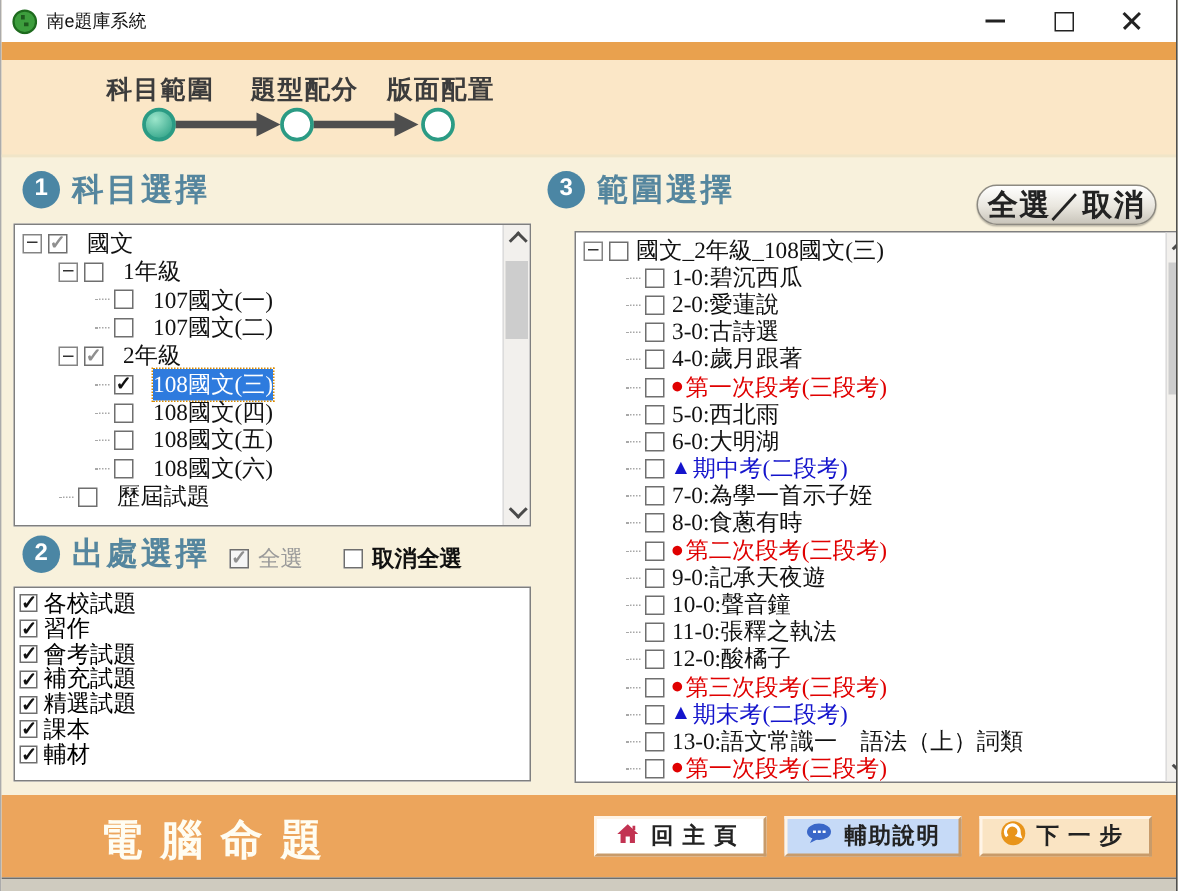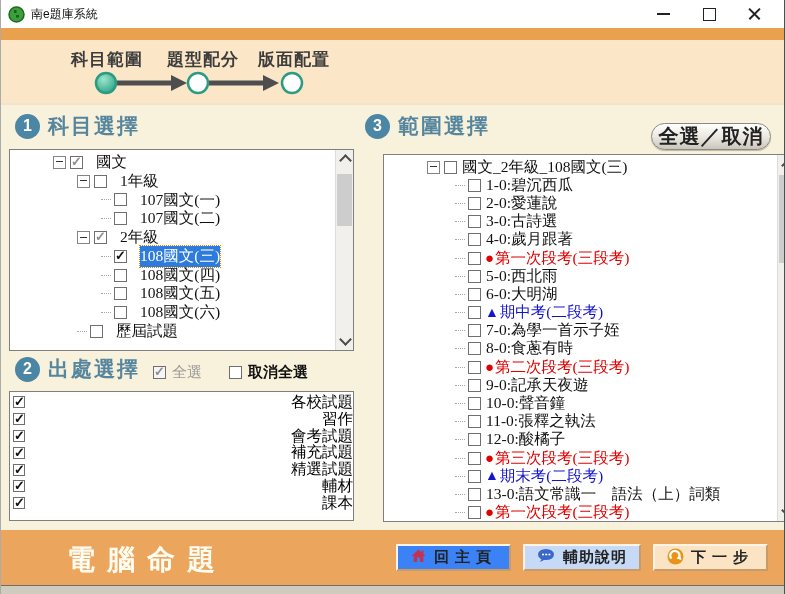--- a/index.html
+++ b/index.html
@@ -27,21 +27,21 @@
     font-size:16px;font-weight:bold;display:flex;align-items:center;justify-content:center;}
   .panel-title{font-size:21px;font-weight:bold;color:#55869E;letter-spacing:2px;}
   .listbox{position:absolute;background:#fff;border:1px solid #7F7F7F;overflow:hidden;}
   
   .vscroll{position:absolute;top:0;right:0;bottom:0;width:17px;background:#F2F0ED;border-left:1px solid #DCDCDC;}
   .sb-arrow{position:absolute;left:5px;width:7px;height:7px;border-top:2px solid #4A4A4A;border-right:2px solid #4A4A4A;}
   .sb-up{top:6px;transform:rotate(-45deg);}
   .sb-down{bottom:6px;transform:rotate(135deg);}
   .sb-thumb{position:absolute;left:1px;width:15px;background:#CDCDCD;}
   
-  .tree{position:absolute;inset:0;right:17px;padding-top:3px;font-family:"Liberation Serif",serif;font-size:15.5px;color:#111;padding-left:38px;}
+  .tree{position:absolute;inset:0;right:17px;padding-top:3px;font-family:"Liberation Serif",serif;font-size:15.5px;color:#111;}
   .tree-row{display:flex;align-items:center;white-space:nowrap;}
   .t-sub .tree-row{height:18.8px;}
   .t-range .tree-row{height:18.2px;}
   .expander{width:11px;height:11px;border:1px solid #848484;background:#fff;position:relative;flex:0 0 auto;margin-right:4px;}
   .expander::after{content:"";position:absolute;left:2px;right:2px;top:4.5px;height:1px;background:#333;}
   .dots{width:10px;border-top:1px dotted #A8A8A8;margin-right:3px;flex:0 0 auto;}
   .cb{width:13px;height:13px;border:1px solid #6F6F6F;background:#fff;position:relative;flex:0 0 auto;box-sizing:border-box;}
   .cb.checked::after,.cb.checked-gray::after{content:"✓";position:absolute;left:0px;top:-3px;font-size:13px;font-weight:bold;}
   .cb.checked::after{color:#111;}
   .cb.checked-gray::after{color:#8F8F8F;}
@@ -52,36 +52,36 @@
   .lbl.red{color:#E00000;}
   .lbl.blue{color:#1414CC;}
   .mk{margin-left:4px;font-size:14px;line-height:1;}
   .mk.red{color:#E00000;font-size:15px;}
   .mk.blue{color:#1414CC;}
   
   .src-ctl{position:absolute;display:flex;align-items:center;gap:6px;font-size:15px;}
   .src-ctl .txt-dis{color:#9A9A9A;}
   .src-ctl .txt{color:#111;font-weight:bold;}
   .srclist{padding:2px 0 0 3px;font-family:"Liberation Serif",serif;font-size:15.5px;}
-  .src-row{display:flex;align-items:center;height:16.8px;justify-content:space-between;}
+  .src-row{display:flex;align-items:center;height:16.8px;}
   .src-row .cb{width:12px;height:12px;}
   .src-row .lbl{margin-left:4px;}
   
   .pill-btn{position:absolute;width:120px;height:27px;border-radius:14px;
     background:linear-gradient(#FFFFFF,#E9E6DE 55%,#C9C5BB);border:1.5px solid #8D8A82;
     font-size:20px;font-weight:bold;color:#222;display:flex;align-items:center;justify-content:center;
     letter-spacing:1px;box-shadow:0 1px 1px rgba(0,0,0,.25);cursor:default;}
   
   .footer{position:absolute;left:0;right:0;top:530px;height:55px;background:#ECA55C;}
   .brand{position:absolute;left:66px;top:11px;font-size:28px;font-weight:bold;color:#FFFDF2;letter-spacing:12px;}
   .f-buttons{position:absolute;right:16px;top:14px;display:flex;gap:12px;}
   .f-btn{height:27px;display:flex;align-items:center;gap:7px;padding:0 12px;
     border:2px solid;border-color:#FFF4E6 #C89B6A #C89B6A #FFF4E6;
     font-size:15px;font-weight:bold;color:#222;cursor:default;}
-  .f-btn.pink{background:#3b82f6;letter-spacing:6px;}
+  .f-btn.pink{background:#ffffff;letter-spacing:6px;}
   .f-btn.blue{background:#C6DAF7;letter-spacing:1px;}
   .f-btn.cream{background:#FAE4C3;letter-spacing:6px;text-align:center;}
   .f-btn svg{flex:0 0 auto;}
   .bottom-edge{position:absolute;left:0;right:0;top:585px;height:9px;background:#CFCBBF;border-top:1px solid #6E6E6E;box-sizing:border-box;}
 </style>
 </head>
 <body>
 
 <div class="window">
 
@@ -226,25 +226,25 @@
           <div class="src-row">
             <span class="cb checked"></span>
             <span class="lbl">補充試題</span>
           </div>
           <div class="src-row">
             <span class="cb checked"></span>
             <span class="lbl">精選試題</span>
           </div>
           <div class="src-row">
             <span class="cb checked"></span>
+            <span class="lbl">課本</span>
+          </div>
+          <div class="src-row">
+            <span class="cb checked"></span>
             <span class="lbl">輔材</span>
-          </div>
-          <div class="src-row">
-            <span class="cb checked"></span>
-            <span class="lbl">課本</span>
           </div>
         </div>
     </div>
 
     <div class="panel-head" style="left:364px;top:7px">
       <span class="num-badge">3</span>
       <span class="panel-title">範圍選擇</span>
     </div>
     <button class="pill-btn" style="right:13px;top:18px">全選／取消</button>
     <div class="listbox" style="left:382px;top:49px;width:411px;height:366px">

